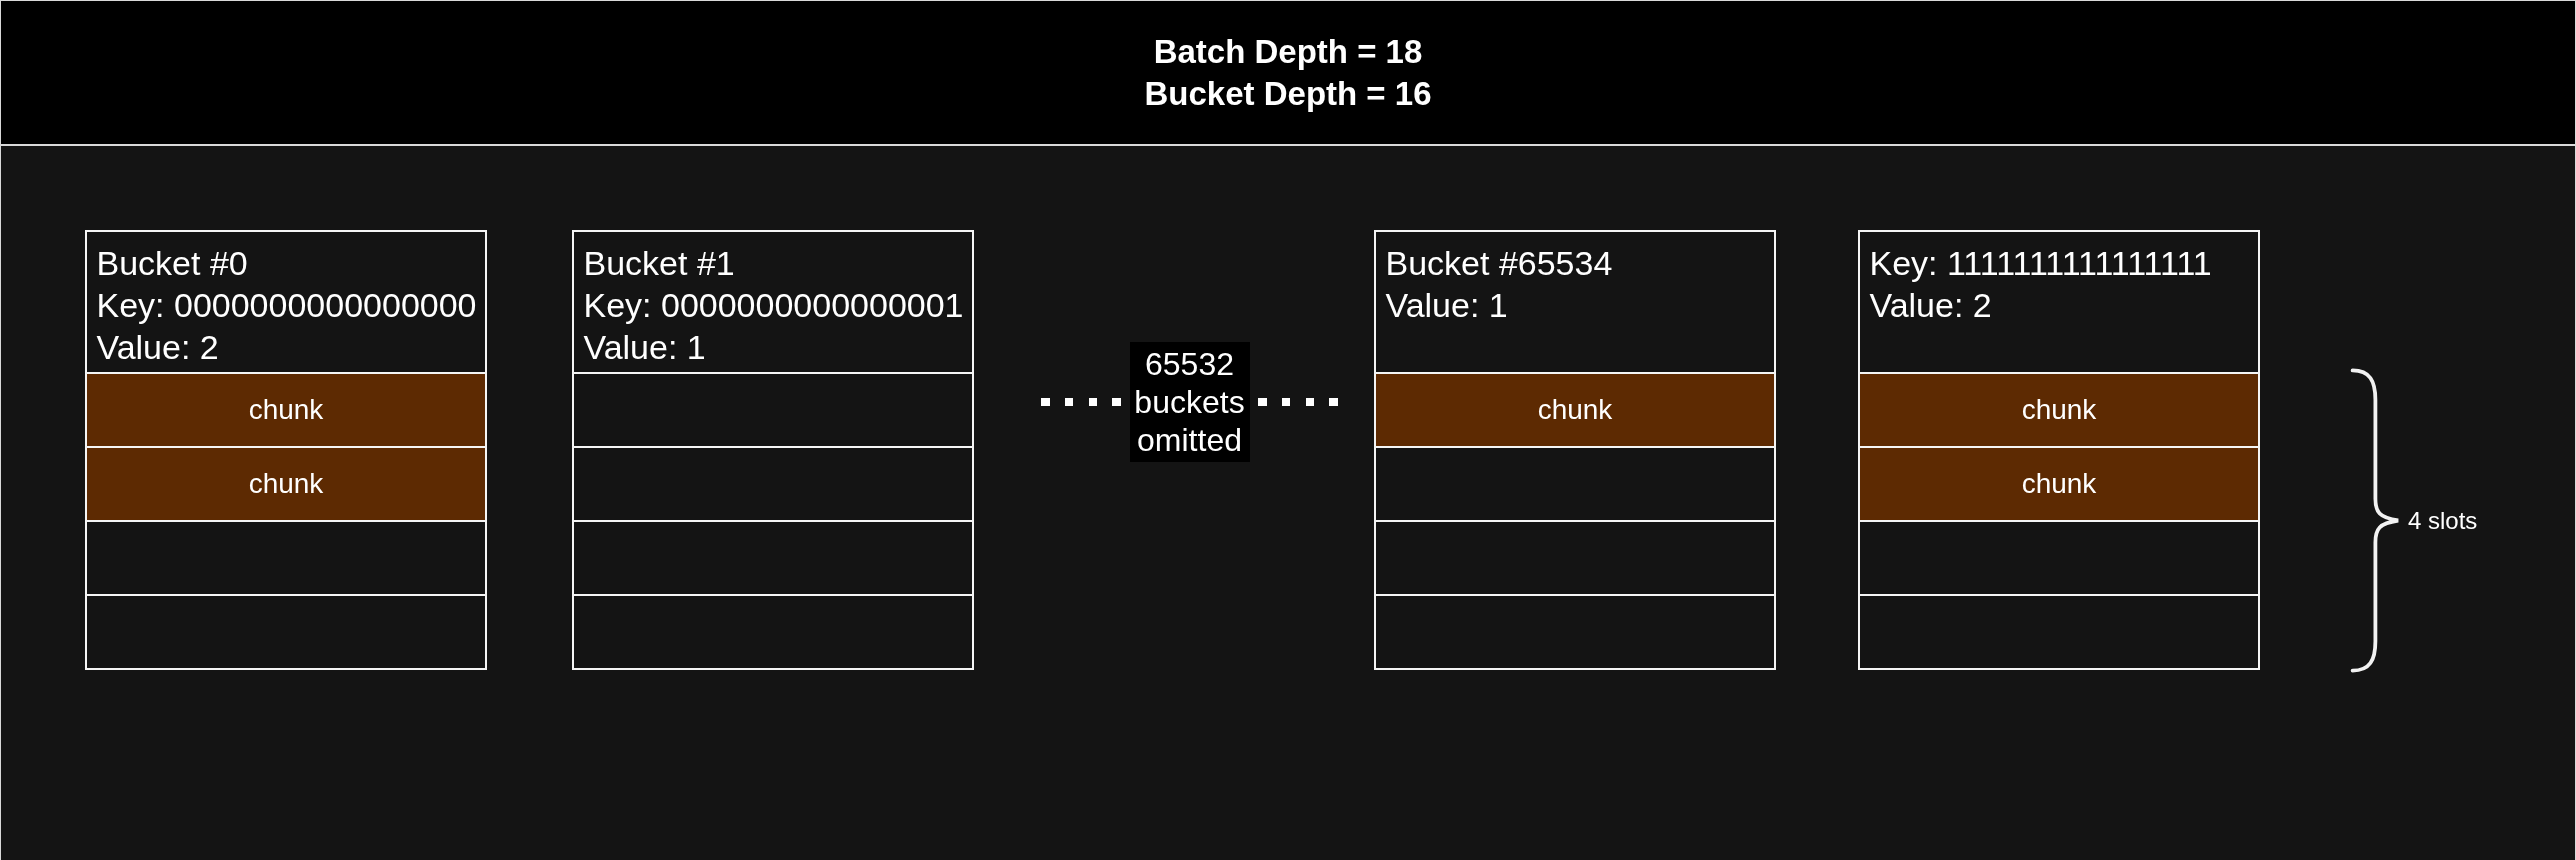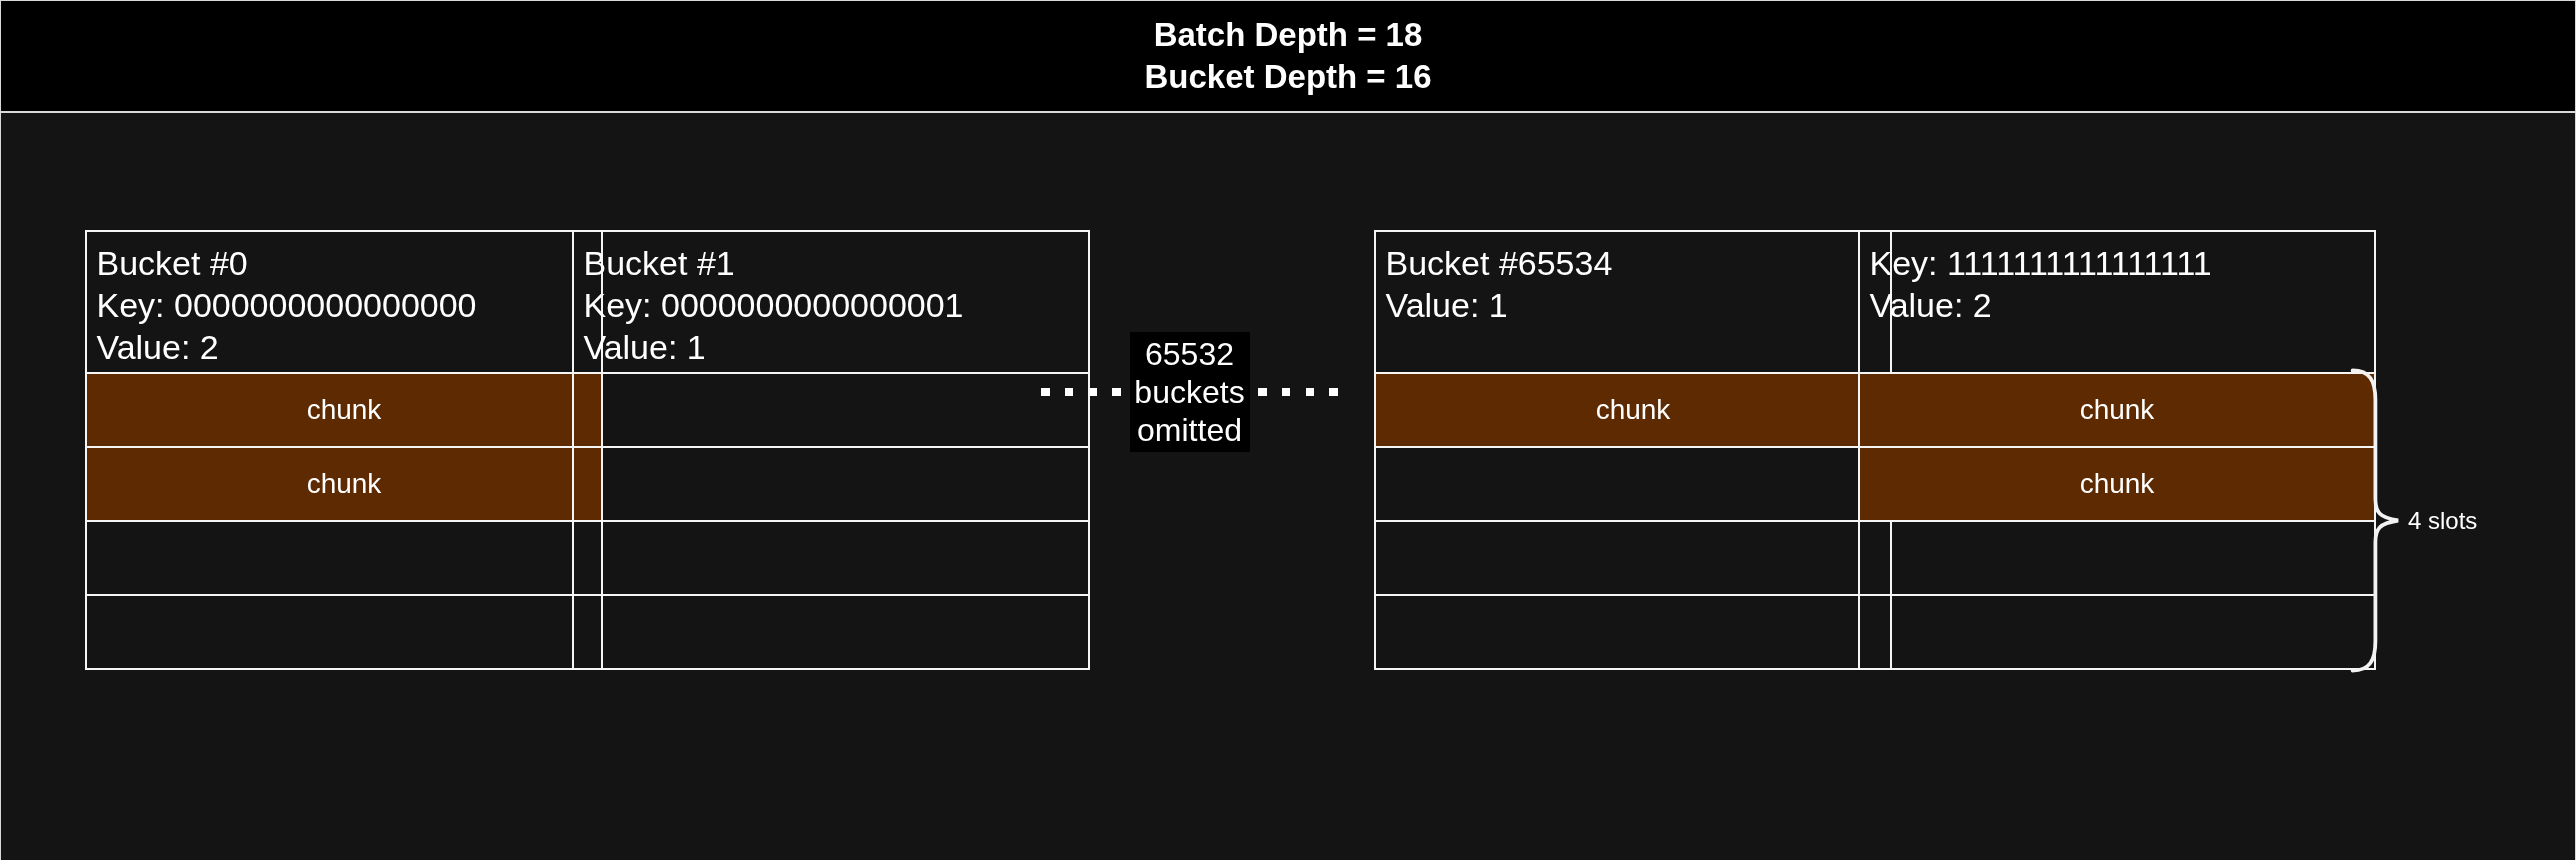--- a/index.html
+++ b/index.html
@@ -21,36 +21,36 @@
     height: 861px;
     background: var(--canvas-bg);
     border: 1.9px solid var(--frame-border);
     overflow: hidden;
     color: var(--text);
   }
 
   .header {
     position: absolute;
     left: 0; top: 0; right: 0;
-    height: 112px;
+    height: 145px;
     background: var(--header-bg);
     border-bottom: 2.9px solid var(--frame-border);
     display: flex;
     flex-direction: column;
     align-items: center;
     justify-content: center;
     font-weight: bold;
     font-size: 33px;
     line-height: 42px;
   }
 
   .bucket {
     position: absolute;
     top: 229px;
-    width: 518px;
+    width: 402px;
     height: 440px;
     border: 2.9px solid var(--box-border);
     display: flex;
     flex-direction: column;
   }
   .bucket-info {
     height: 140px;
     flex: none;
     padding: 9.5px 11.4px 0 9.5px;
     font-size: 34px;
@@ -63,21 +63,21 @@
     display: flex;
     align-items: center;
     justify-content: center;
     font-size: 28px;
   }
   .slot.chunk { background: var(--chunk-fill); }
 
   .omitted-zone {
     position: absolute;
     left: 1004px;
-    top: 333px;
+    top: 343px;
     width: 369px;
     height: 116px;
     display: flex;
     align-items: center;
     justify-content: center;
   }
   .dots { display: flex; gap: 15.2px; flex: none; }
   .dot { width: 8.6px; height: 8.6px; background: var(--text); }
   .omitted-label {
     flex: none;

